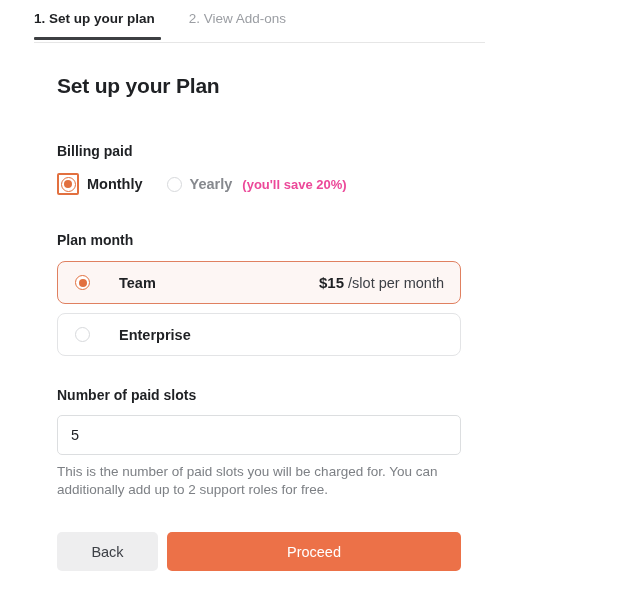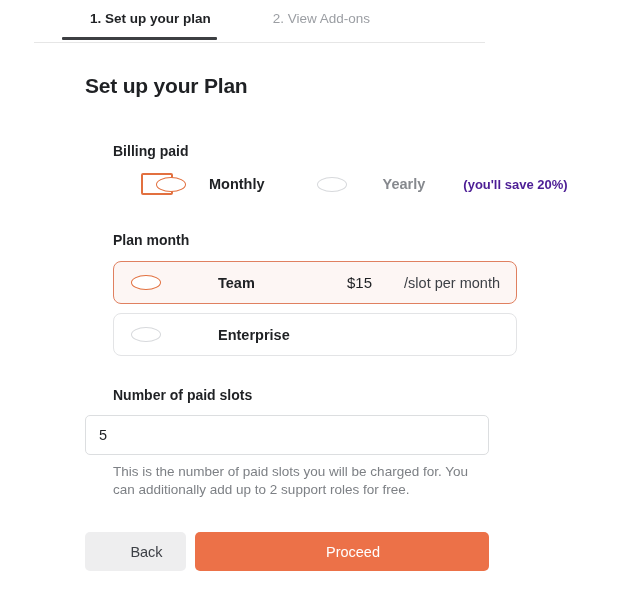--- a/index.html
+++ b/index.html
@@ -1,15 +1,15 @@
 <!DOCTYPE html>
 <html><head>
 <meta charset="utf-8">
 <style>
-  * { box-sizing: border-box; padding-left: 28px; }
+  * { box-sizing: border-box; }
   html, body {
     margin: 0;
     padding: 0;
   }
   body {
     width: 640px;
     height: 598px;
     background: #ffffff;
     font-family: "Liberation Sans", sans-serif;
     color: #1f2124;
@@ -128,21 +128,21 @@
     font-size: 14.5px;
     font-weight: bold;
     margin-left: 8px;
     color: #1f2124;
   }
   .billing-label.muted { color: #86898e; }
   #yearly-option { margin-left: 24px; align-items: flex-end; }
   #save-note {
     font-size: 13px;
     font-weight: bold;
-    color: #4c1d95;
+    color: #ec4899;
     margin-left: 10px;
   }
 
   
   #plan-type-section { margin-top: 35px; }
   #plan-list { margin-top: 13px; }
   .plan-card {
     width: 404px;
     height: 43px;
     border: 1px solid #e3e4e6;
@@ -172,21 +172,21 @@
     margin-left: 5px;
     white-space: nowrap;
   }
   .plan-price {
     margin-left: auto;
     font-size: 14.5px;
     color: #3d4046;
     white-space: nowrap;
   }
   .plan-price .amount {
-    font-weight: normal;
+    font-weight: bold;
     color: #1f2124;
     font-size: 15px;
   }
   .plan-price .unit { color: #3d4046; }
 
   
   #slots-section { margin-top: 31px; }
   #slots-input {
     width: 404px;
     height: 40px;

